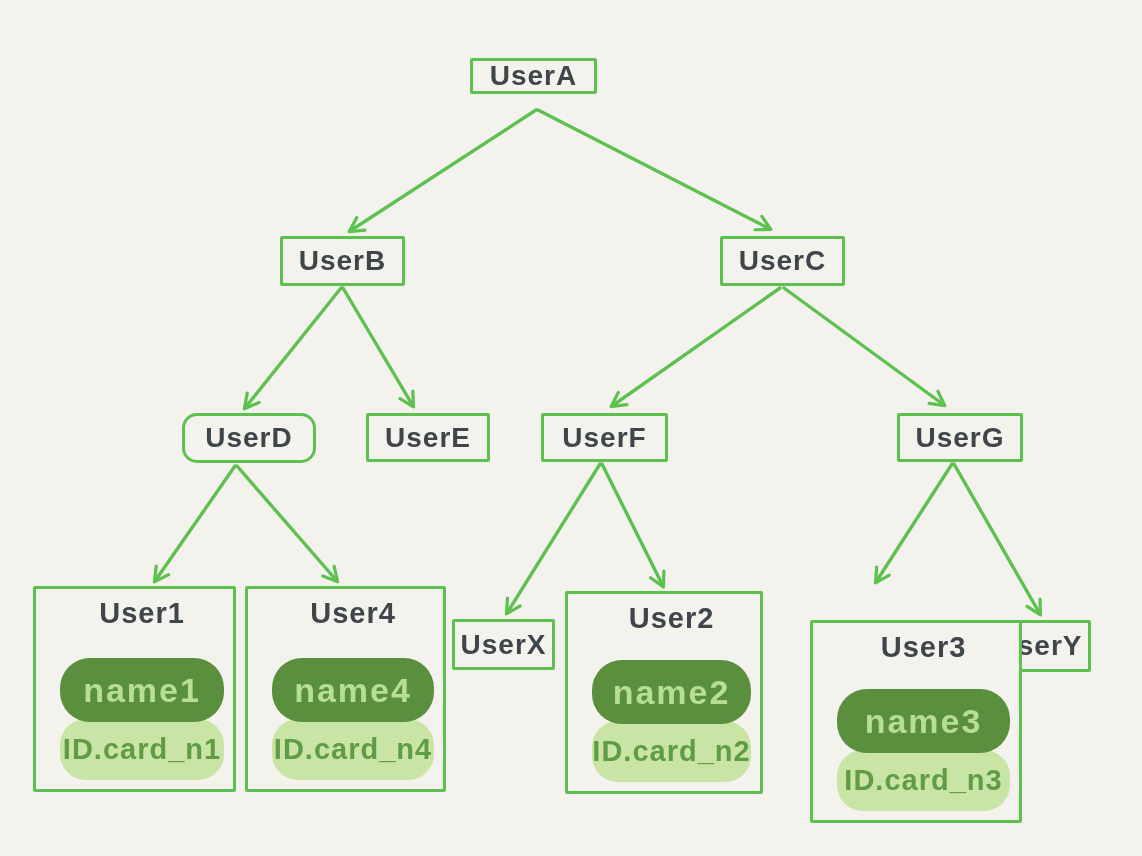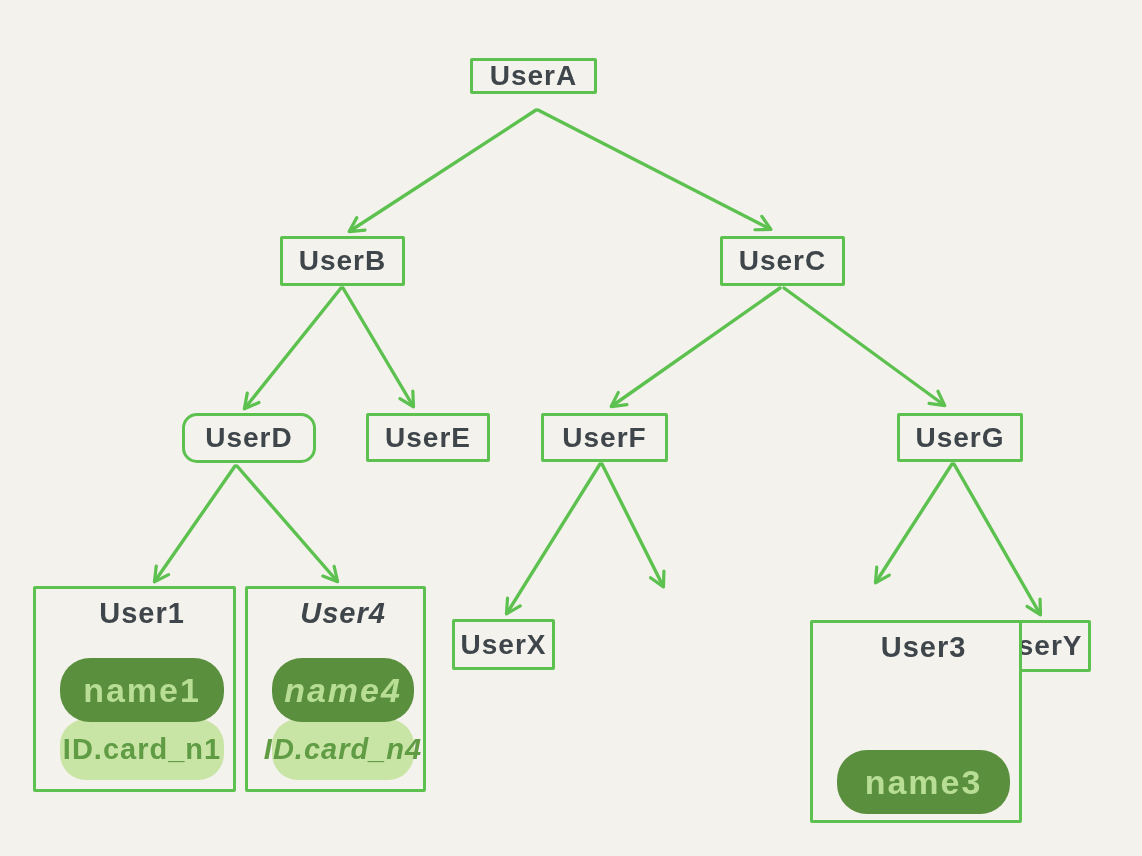--- a/index.html
+++ b/index.html
@@ -113,27 +113,34 @@
   <div class="node" style="left:452px;top:619px;width:103px;height:51px;">UserX</div>
   <div class="node" style="left:988px;top:620px;width:103px;height:52px;">UserY</div>
 
   <div class="card" style="left:33px;top:586px;width:203px;height:206px;">
     <div class="card-title">User1</div>
     <div class="card-spacer"></div>
     <div class="pill pill-name">name1</div>
     <div class="pill pill-id">ID.card_n1</div>
   </div>
 
-  <div class="card" style="left:245px;top:586px;width:181px;height:206px;font-style:italic;">
+  <div class="card" style="left:245px;top:586px;width:201px;height:206px;">
     <div class="card-title">User4</div>
     <div class="card-spacer"></div>
     <div class="pill pill-name">name4</div>
     <div class="pill pill-id">ID.card_n4</div>
   </div>
 
+  <div class="card" style="left:565px;top:591px;width:198px;height:203px;">
+    <div class="card-title">User2</div>
+    <div class="card-spacer"></div>
+    <div class="pill pill-name">name2</div>
+    <div class="pill pill-id">ID.card_n2</div>
+  </div>
 
   <div class="card" style="left:774px;top:620px;width:212px;height:203px;margin-left:36px;">
     <div class="card-title">User3</div>
     <div class="card-spacer"></div>
     <div class="pill pill-name">name3</div>
+    <div class="pill pill-id">ID.card_n3</div>
   </div>
 
 </div>
 
 </body></html>

